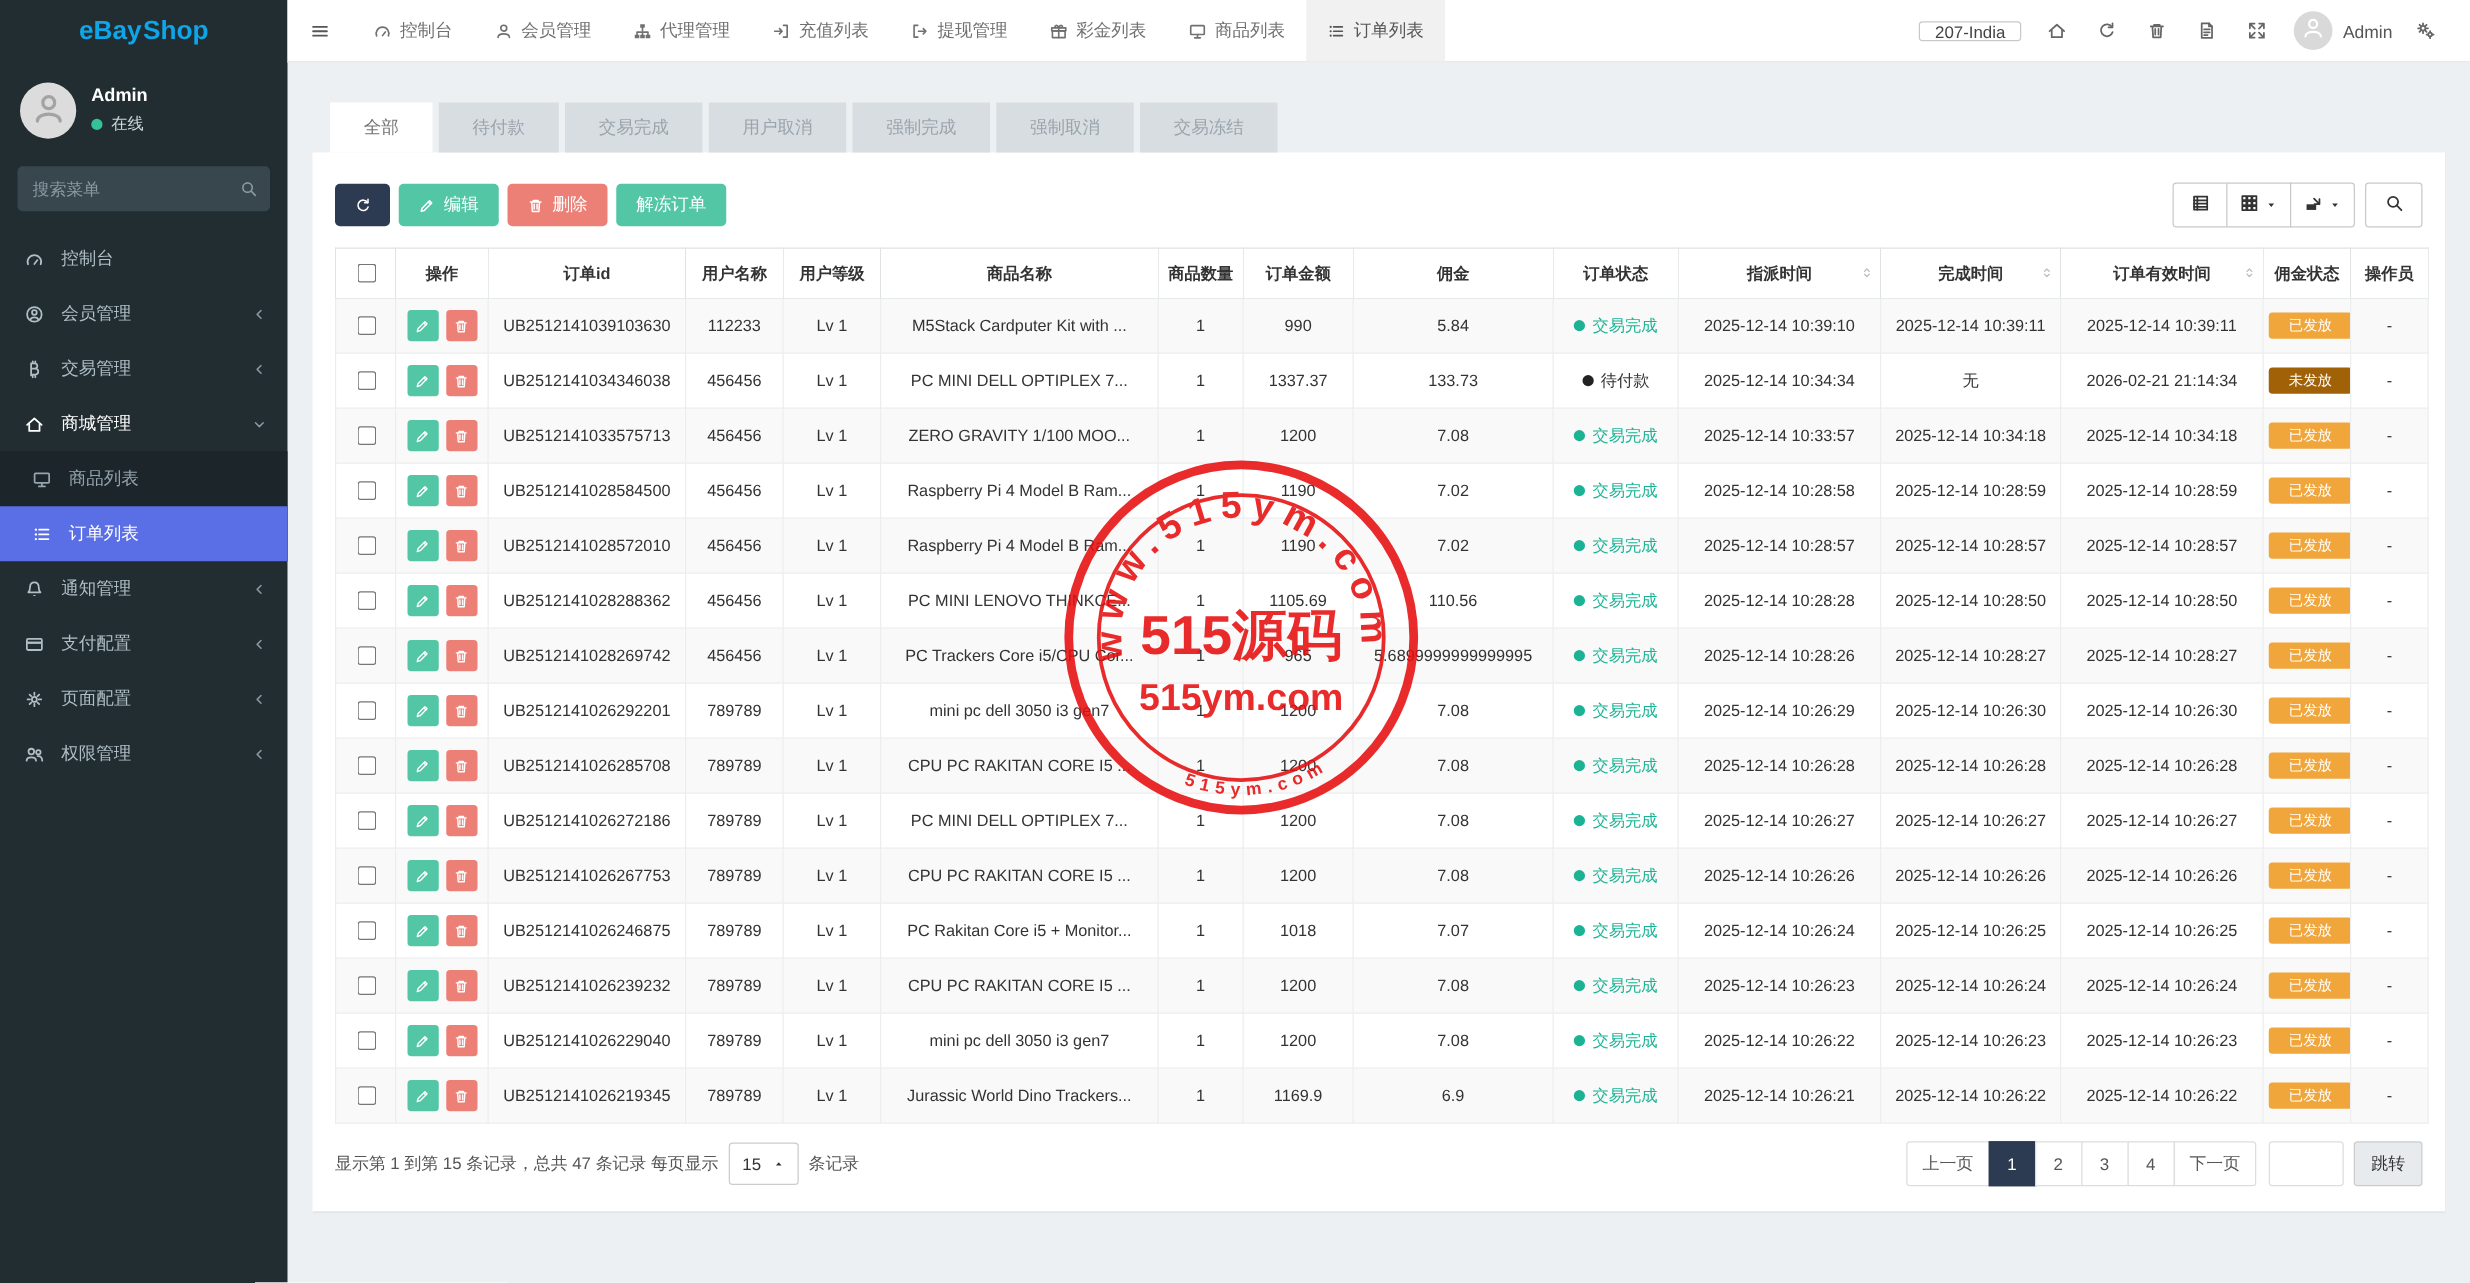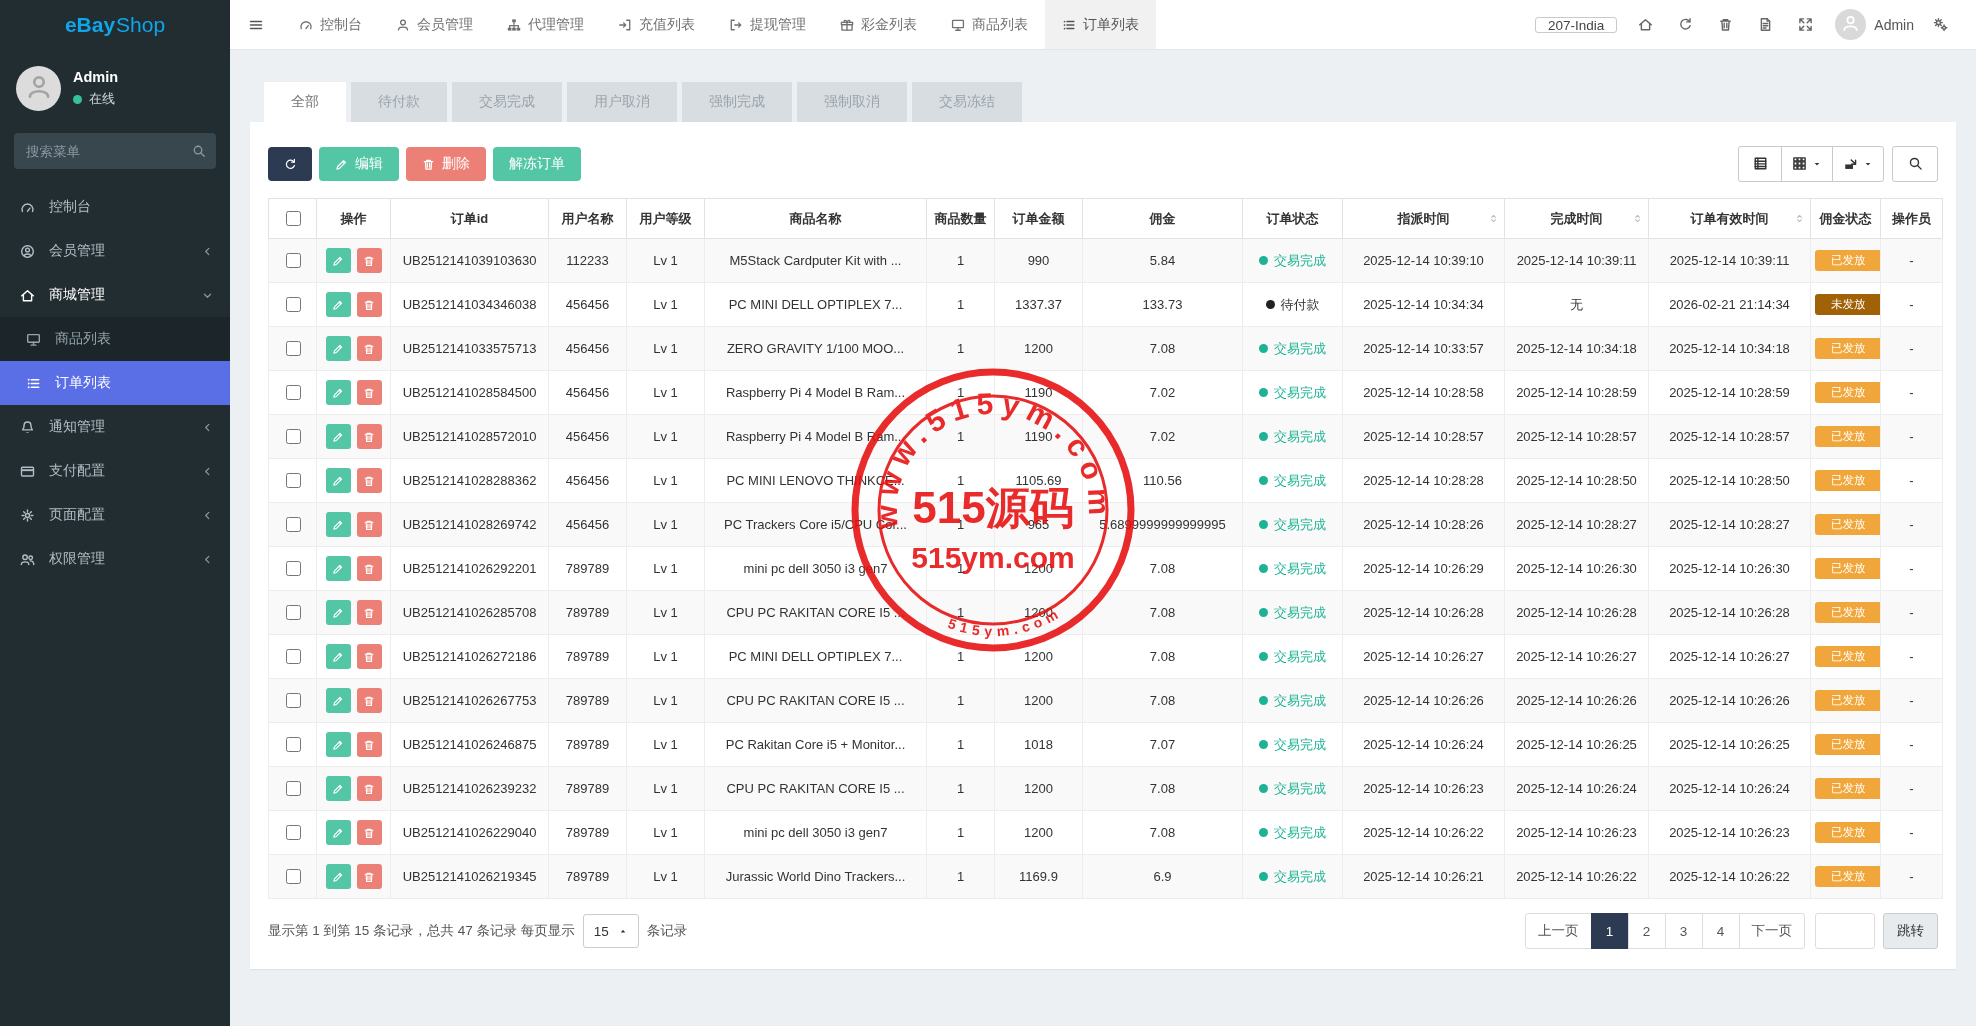--- a/index.html
+++ b/index.html
@@ -8,21 +8,21 @@
      font-family:"Liberation Sans","DejaVu Sans",sans-serif;color:#333;font-size:14px}
 
 
 .ic{width:1em;height:1em;display:inline-block;vertical-align:-0.125em}
 .ic *{fill:none;stroke:currentColor;stroke-width:1.5;stroke-linecap:round;stroke-linejoin:round}
 
 
 .sidebar{position:absolute;left:0;top:0;width:230px;height:1026px;background:#222d32;z-index:20}
 .logo{height:50px;display:flex;align-items:center;justify-content:center;color:#0ea5e9;font-size:21px}
 .logo b{font-weight:bold}
-.logo span{font-weight:400;margin-left:1px}
+.logo span{font-weight:700;margin-left:1px}
 .user-panel{display:flex;align-items:center;gap:12px;padding:16px 16px 12px}
 .avatar{width:45px;height:45px;border-radius:50%;background:#dcdcdc;display:flex;align-items:center;justify-content:center;color:#a3a3a3;font-size:28px;flex:none}
 .user-name{color:#fff;font-size:14.5px;font-weight:bold;margin-bottom:5px}
 .user-status{color:#cfd8dc;font-size:13px;display:flex;align-items:center;gap:7px}
 .online-dot{width:9px;height:9px;border-radius:50%;background:#35c297;display:inline-block}
 .sidebar-search{margin:10px 14px 16px;position:relative}
 .sidebar-search input{width:100%;height:36px;background:#38464e;border:none;border-radius:4px;
   padding:0 36px 0 12px;color:#cfd8dc;font-size:13.5px;outline:none;font-family:inherit}
 .sidebar-search input::placeholder{color:#8899a2}
 .search-btn{position:absolute;right:0;top:0;width:34px;height:36px;display:flex;align-items:center;justify-content:center;color:#8899a2;font-size:14px;cursor:pointer}
@@ -155,20 +155,33 @@
       </li>
       <li class="sm-item">
         <span class="si">
           <svg class="ic" viewBox="0 0 16 16" aria-hidden="true">
             <circle cx="8" cy="8" r="6.2"></circle>
             <circle cx="8" cy="6.4" r="2"></circle>
             <path d="M4.6 12.6c.6-2.6 6.2-2.6 6.8 0"></path>
           </svg>
         </span>
         <span class="sl">会员管理</span>
+        <span class="chev">
+          <svg class="ic" viewBox="0 0 16 16" aria-hidden="true">
+            <path d="M9.6 4.2L5.8 8l3.8 3.8"></path>
+          </svg>
+        </span>
+      </li>
+      <li class="sm-item">
+        <span class="si">
+          <svg class="ic" viewBox="0 0 16 16" aria-hidden="true">
+            <path d="M5.2 2.8v10.4M5.2 2.8h3a2.3 2.3 0 0 1 0 4.6h-3M5.2 7.4h3.6a2.5 2.5 0 0 1 0 5H5.2M6.6 1.2v1.6M6.6 13.2v1.6M8.8 1.2v1.6M8.8 13.2v1.6"></path>
+          </svg>
+        </span>
+        <span class="sl">交易管理</span>
         <span class="chev">
           <svg class="ic" viewBox="0 0 16 16" aria-hidden="true">
             <path d="M9.6 4.2L5.8 8l3.8 3.8"></path>
           </svg>
         </span>
       </li>
       <li class="sm-item expanded">
         <span class="si">
           <svg class="ic" viewBox="0 0 16 16" aria-hidden="true">
             <path d="M1.8 8.4L8 3l6.2 5.4"></path>

